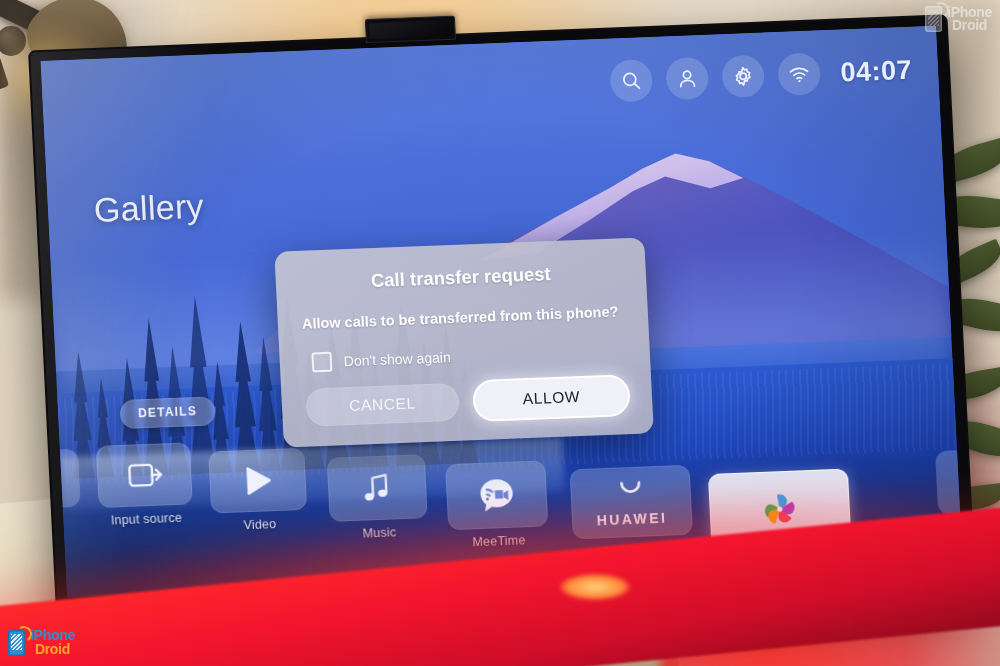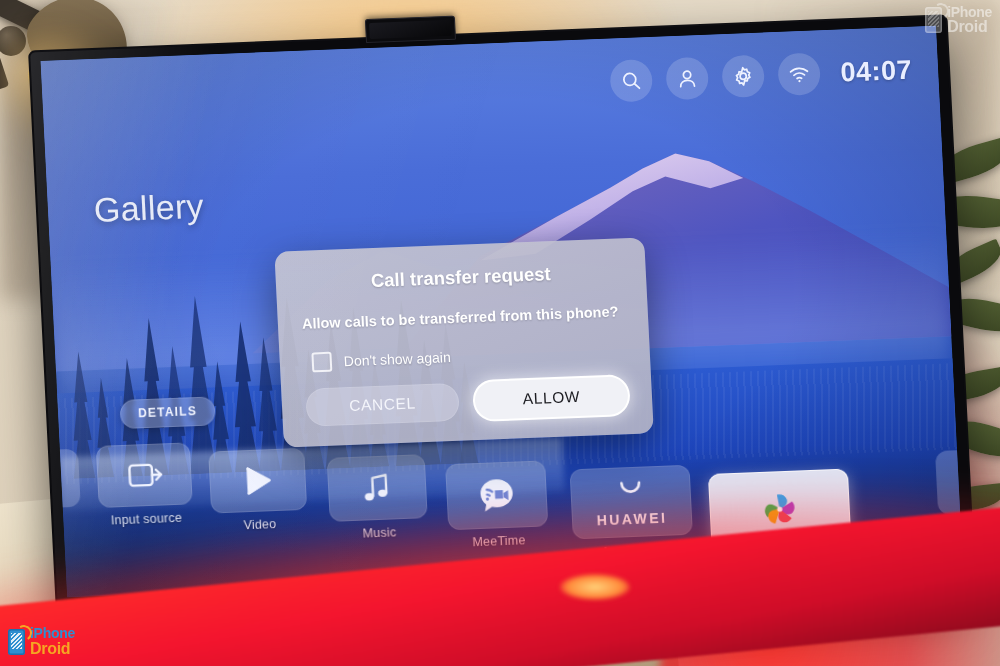--- a/index.html
+++ b/index.html
@@ -182,21 +182,21 @@
   .wm-bl{left:8px;bottom:10px;}
   .wm-phone{width:17px;height:26px;border-radius:3px;background:#2f8fd0;position:relative;
     box-shadow:inset 0 0 0 1.5px #1d6fae;}
   .wm-phone:after{content:"";position:absolute;left:3px;top:4px;width:11px;height:16px;
     background:repeating-linear-gradient(-45deg,#fff 0 1.5px,transparent 1.5px 3px);opacity:.85;}
   .wm-wave{position:absolute;right:-7px;top:-4px;width:12px;height:12px;
     border:2px solid #f5a623;border-radius:50%;border-left-color:transparent;border-bottom-color:transparent;
     transform:rotate(12deg);}
   .wm-txt{line-height:.96;}
   .wm-txt .t1{font-size:14px;font-weight:bold;color:#2f8fd0;letter-spacing:-.3px;}
-  .wm-txt .t2{font-size:16px;font-weight:bold;color:#f5a623;letter-spacing:-.3px;}
+  .wm-txt .t2{font-size:14px;font-weight:bold;color:#f5a623;letter-spacing:-.3px;text-align:center;}
   .wm-tr .t1,.wm-tr .t2{color:#ffffff;}
   .wm-tr .wm-phone{background:rgba(255,255,255,.55);box-shadow:inset 0 0 0 1.5px rgba(255,255,255,.8);}
   .wm-tr .wm-wave{border-color:rgba(255,255,255,.8);border-left-color:transparent;border-bottom-color:transparent;}
 </style>
 </head>
 <body>
 
 <div id="scene">
 
   <div class="wall"></div>

